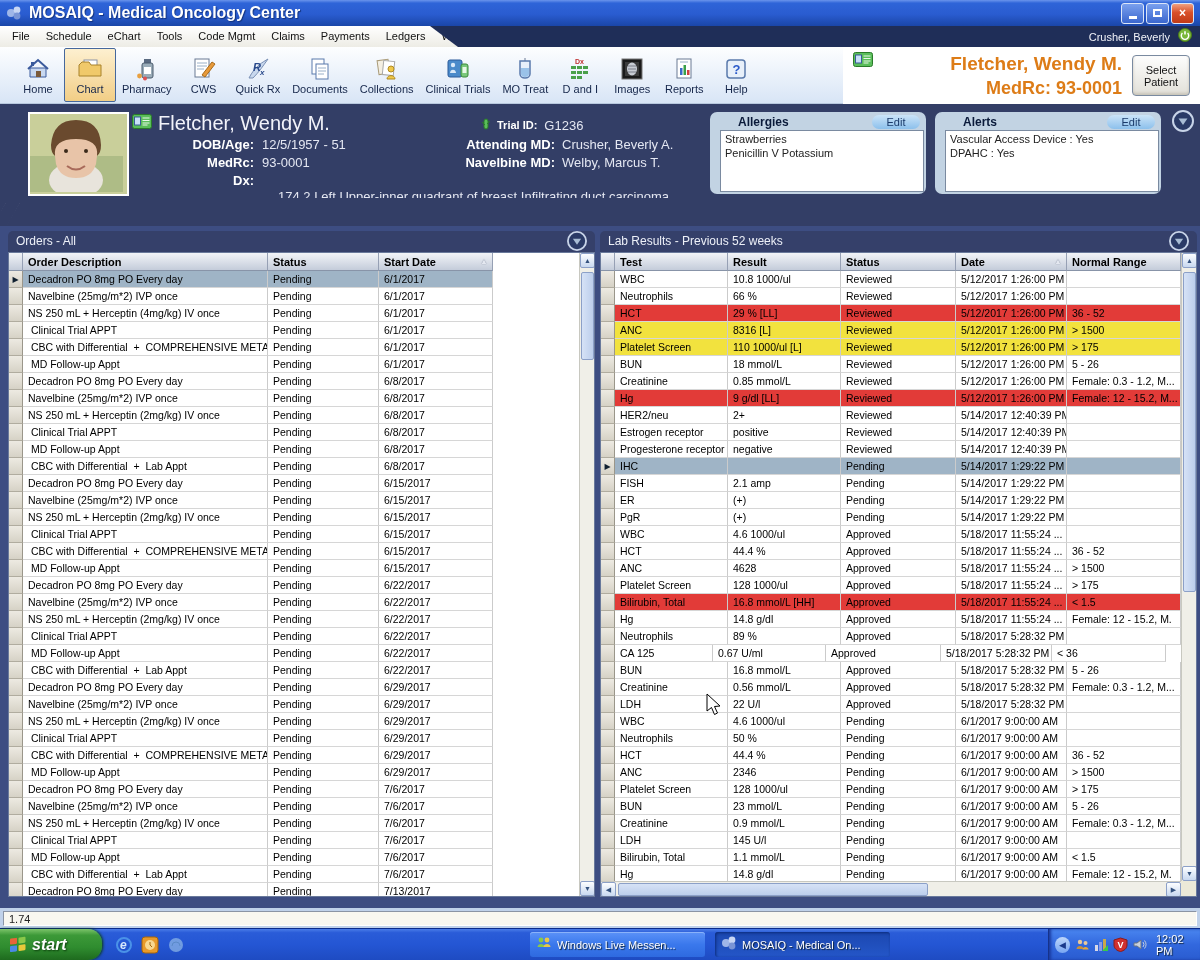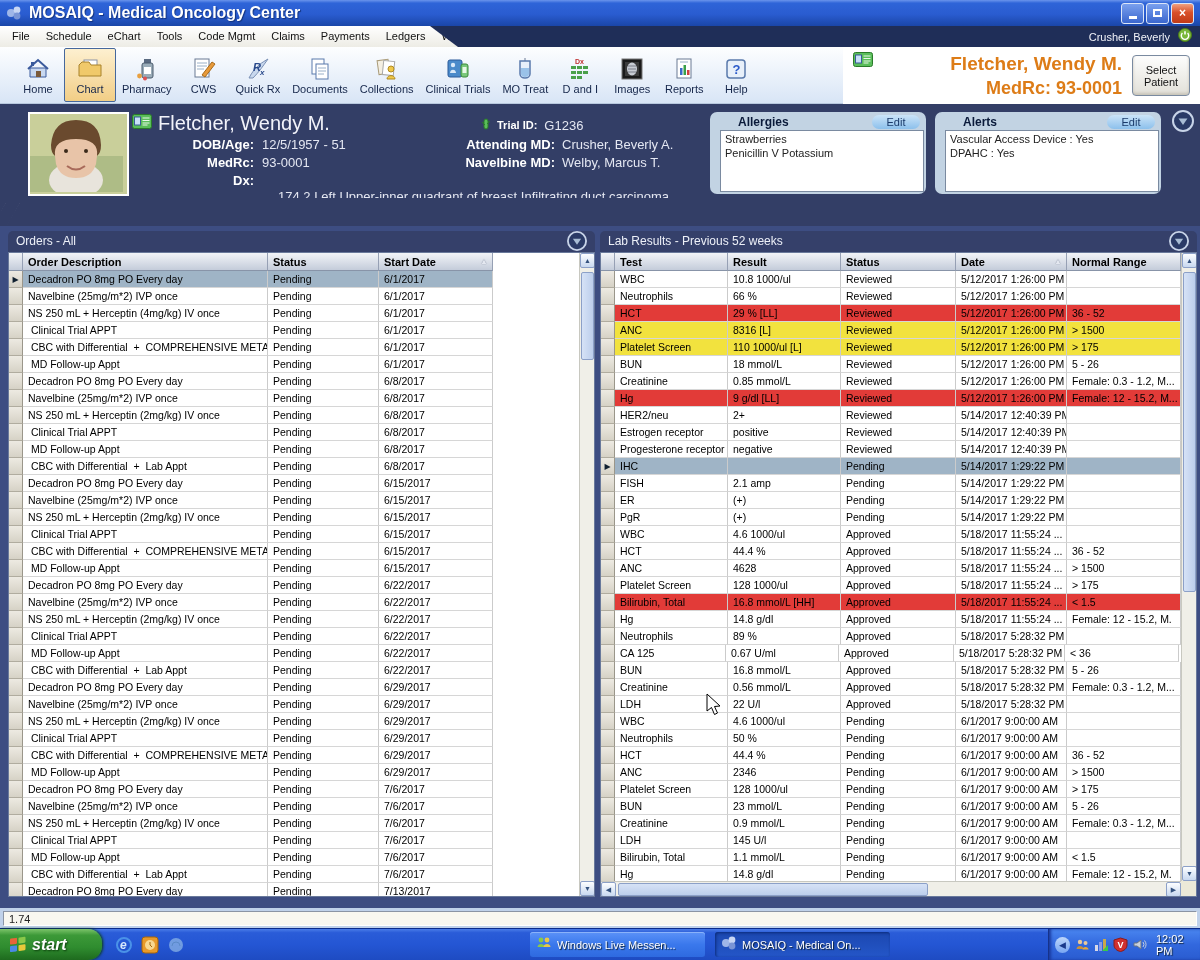--- a/index.html
+++ b/index.html
@@ -902,21 +902,21 @@
         <div class="trow">
           <div class="gut"></div>
           <div class="cell" style="width: 113px;">Neutrophils</div>
           <div class="cell" style="width: 113px;">89 %</div>
           <div class="cell" style="width: 115px;">Approved</div>
           <div class="cell" style="width: 111px;">5/18/2017 5:28:32 PM</div>
           <div class="cell" style="width: 114px;"></div>
         </div>
         <div class="trow">
           <div class="gut"></div>
-          <div class="cell" style="width: 111px;">CA 125</div>
+          <div class="cell" style="width: 98px;">CA 125</div>
           <div class="cell" style="width: 113px;">0.67 U/ml</div>
           <div class="cell" style="width: 115px;">Approved</div>
           <div class="cell" style="width: 111px;">5/18/2017 5:28:32 PM</div>
           <div class="cell" style="width: 114px;">&lt; 36</div>
         </div>
         <div class="trow">
           <div class="gut"></div>
           <div class="cell" style="width: 113px;">BUN</div>
           <div class="cell" style="width: 113px;">16.8 mmol/L</div>
           <div class="cell" style="width: 115px;">Approved</div>

